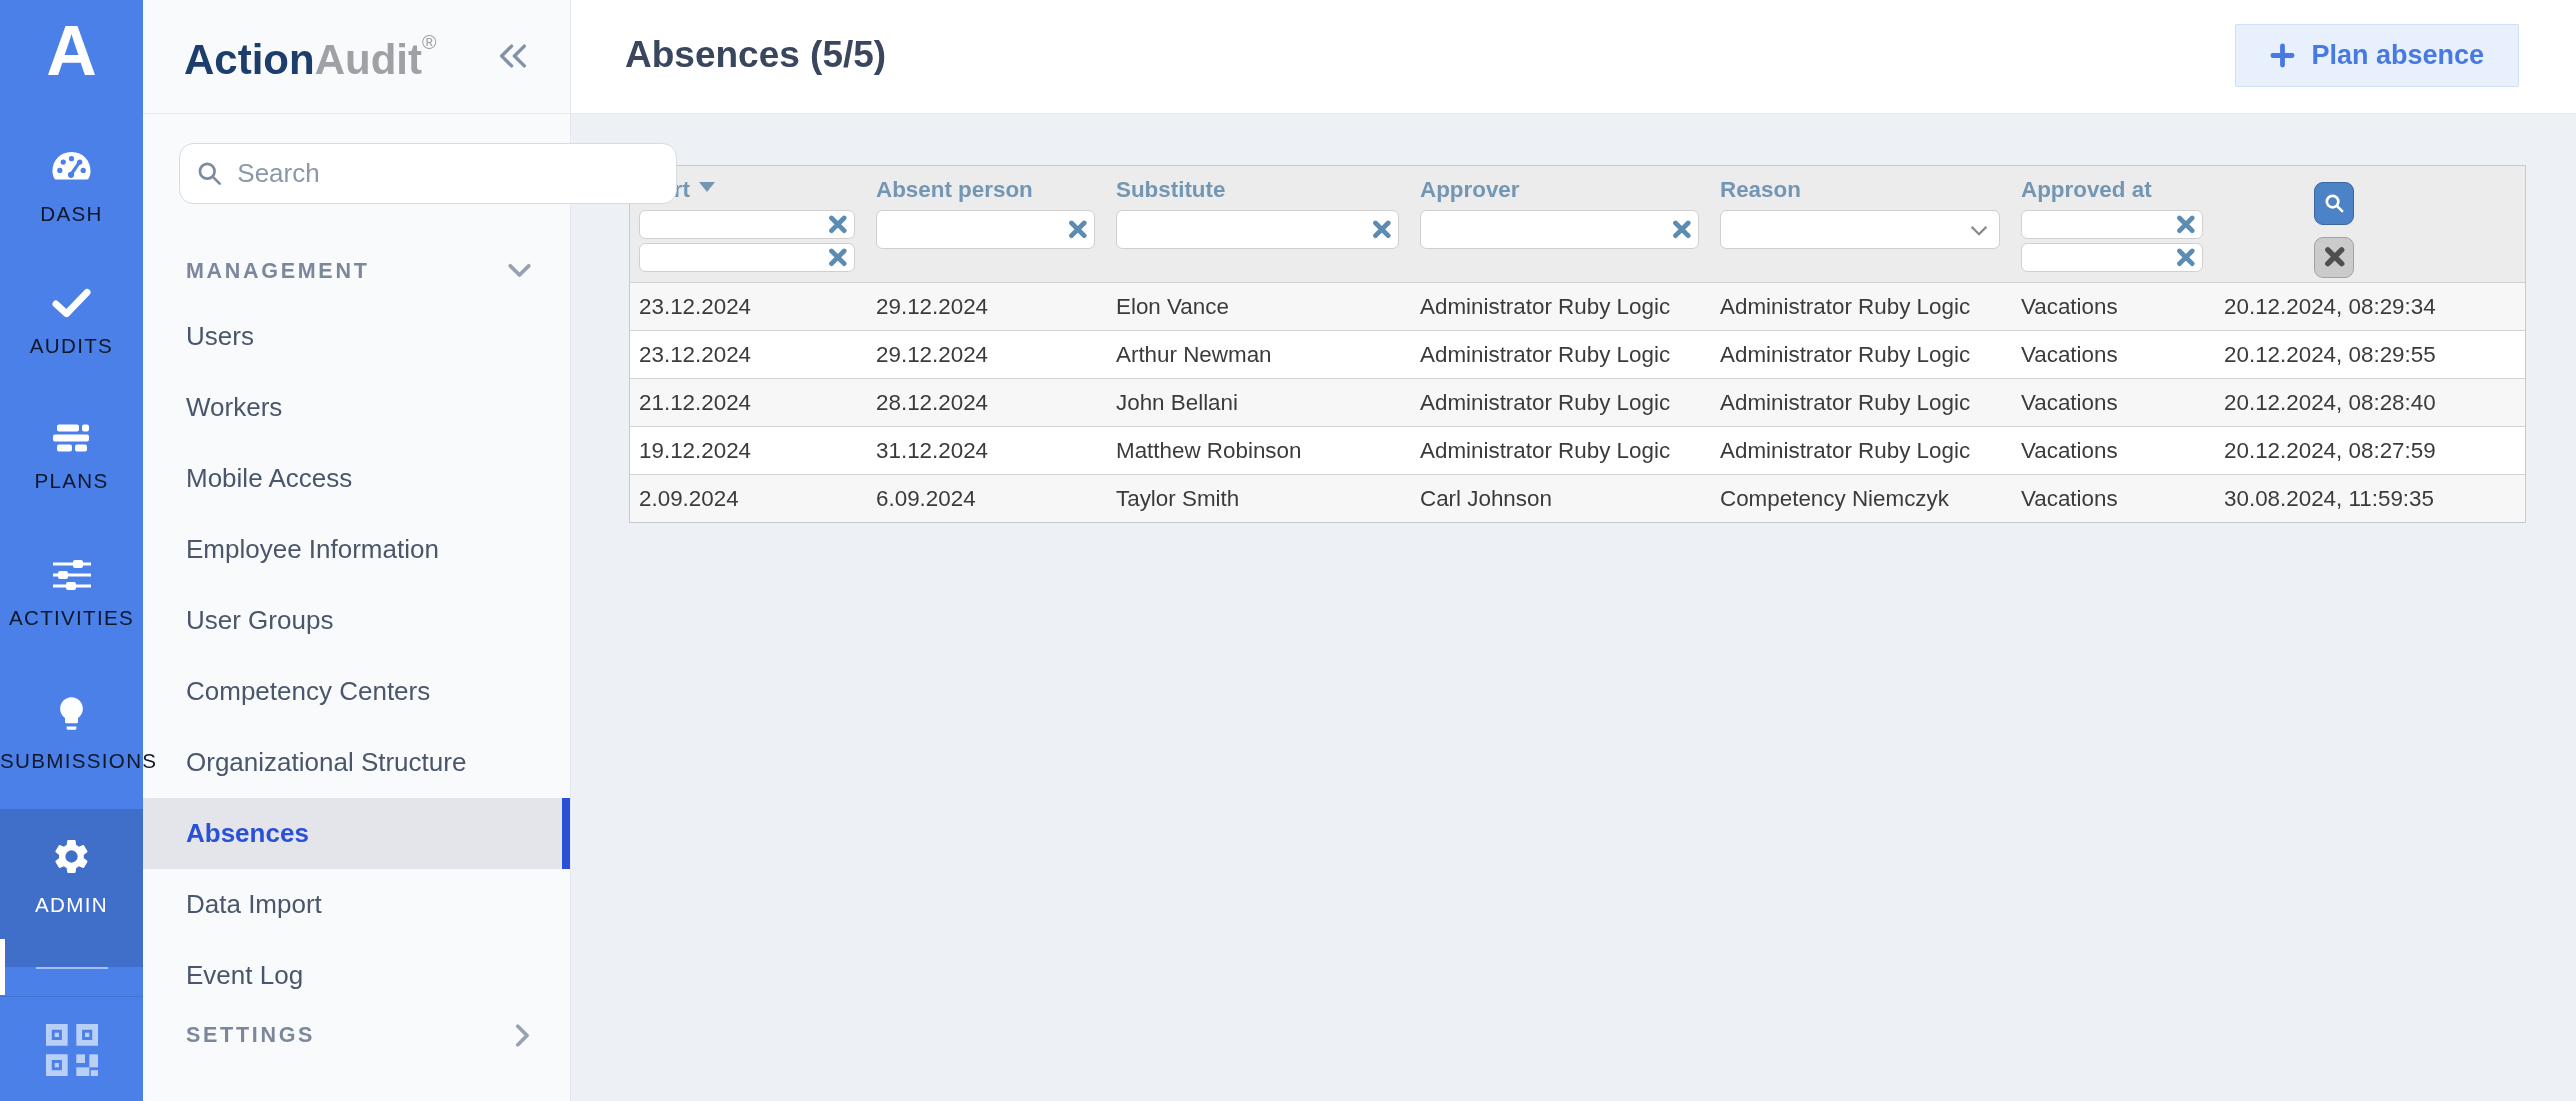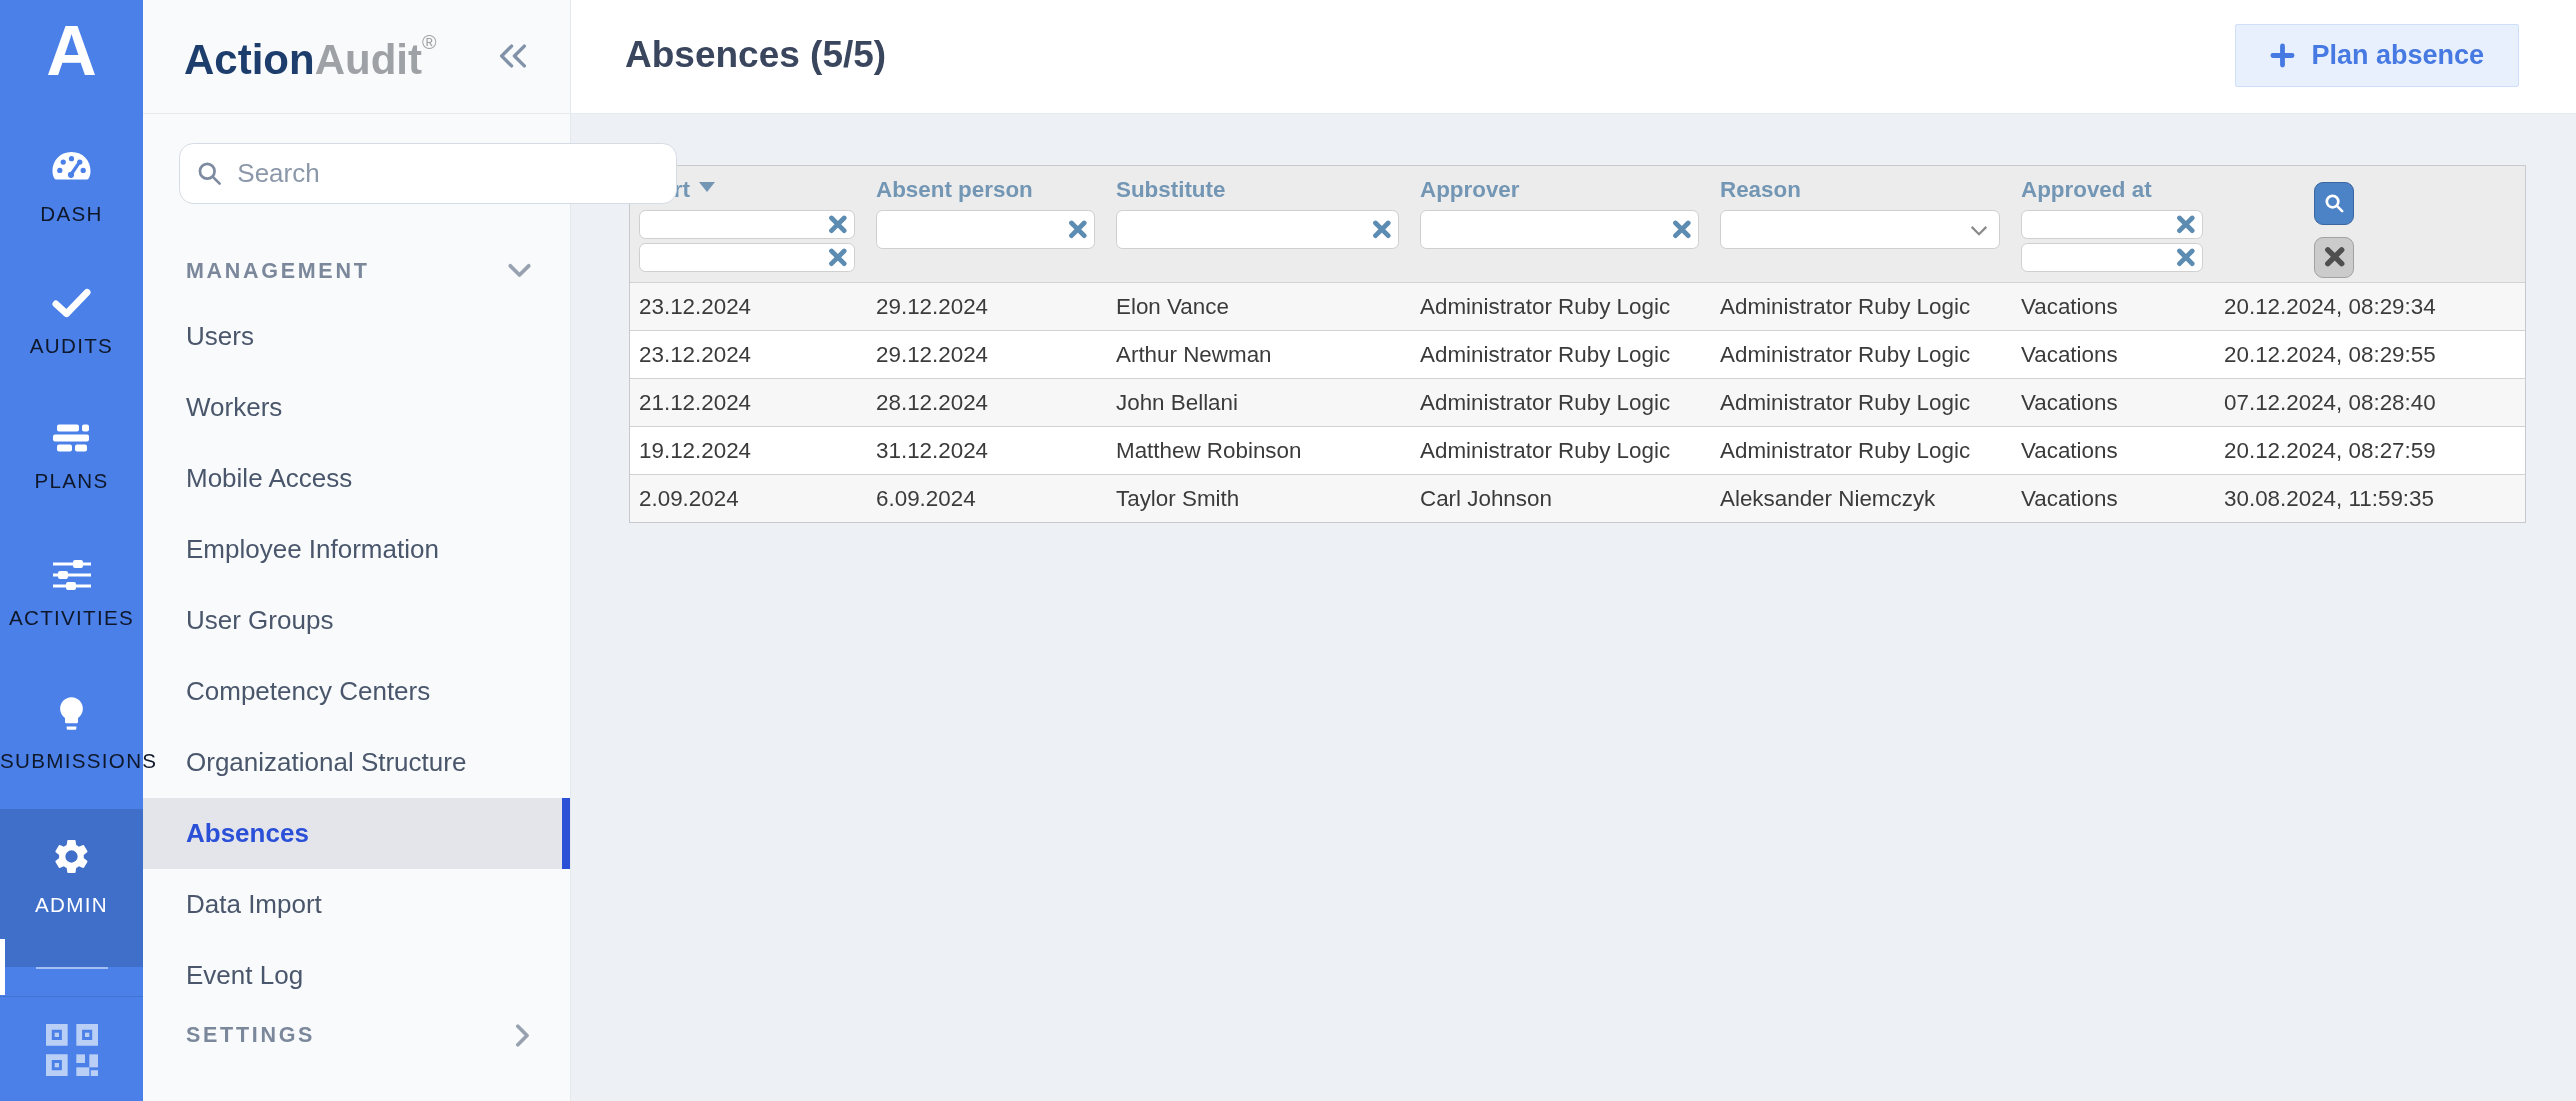--- a/index.html
+++ b/index.html
@@ -345,39 +345,39 @@
       <div class="td">20.12.2024, 08:29:55</div>
       <div class="td"></div>
     </div>
     <div class="trow grid8 odd">
       <div class="td">21.12.2024</div>
       <div class="td">28.12.2024</div>
       <div class="td">John Bellani</div>
       <div class="td">Administrator Ruby Logic</div>
       <div class="td">Administrator Ruby Logic</div>
       <div class="td">Vacations</div>
-      <div class="td">07.12.2024, 08:28:40</div>
+      <div class="td">20.12.2024, 08:28:40</div>
       <div class="td"></div>
     </div>
     <div class="trow grid8">
       <div class="td">19.12.2024</div>
       <div class="td">31.12.2024</div>
       <div class="td">Matthew Robinson</div>
       <div class="td">Administrator Ruby Logic</div>
       <div class="td">Administrator Ruby Logic</div>
       <div class="td">Vacations</div>
       <div class="td">20.12.2024, 08:27:59</div>
       <div class="td"></div>
     </div>
     <div class="trow grid8 odd">
       <div class="td">2.09.2024</div>
       <div class="td">6.09.2024</div>
       <div class="td">Taylor Smith</div>
       <div class="td">Carl Johnson</div>
-      <div class="td">Aleksander Niemczyk</div>
+      <div class="td">Competency Niemczyk</div>
       <div class="td">Vacations</div>
       <div class="td">30.08.2024, 11:59:35</div>
       <div class="td"></div>
     </div>
   </div>
 
 </div>
 
 
 </body></html>

